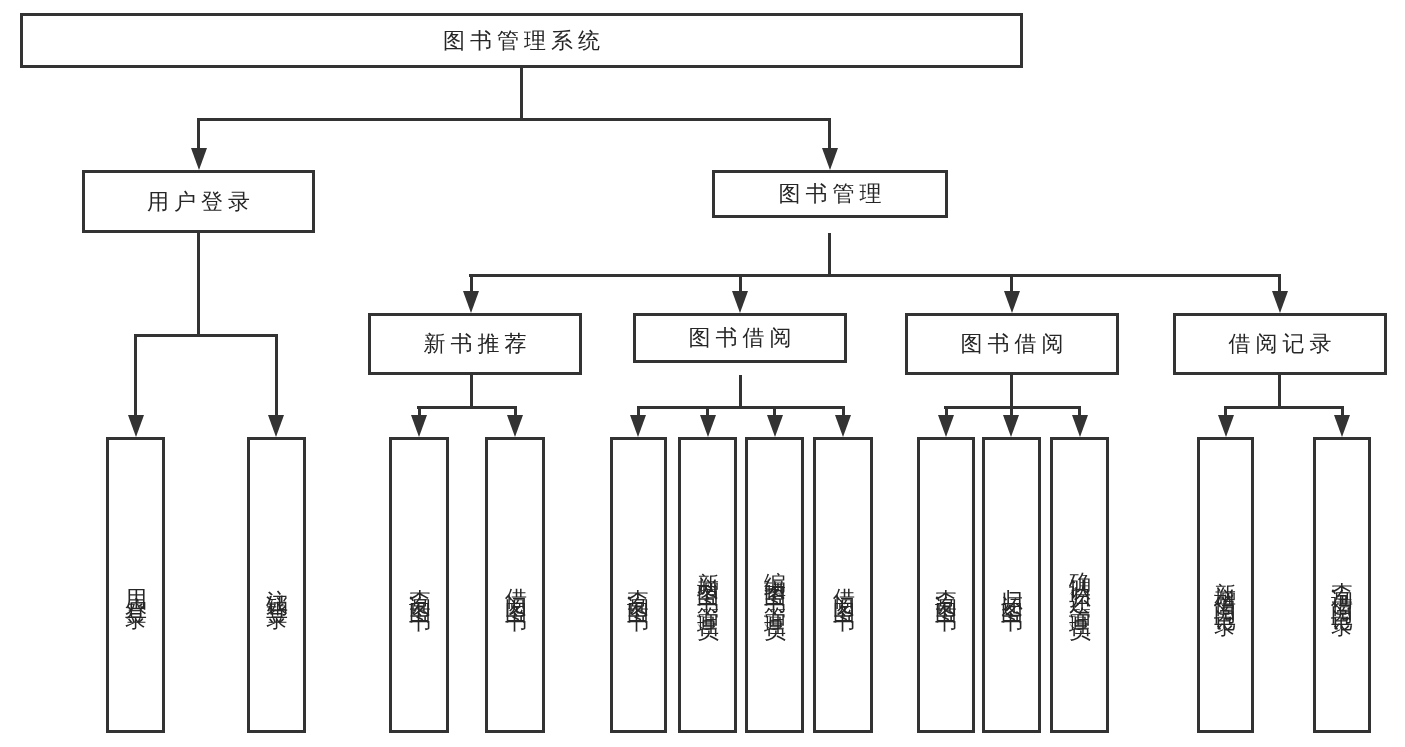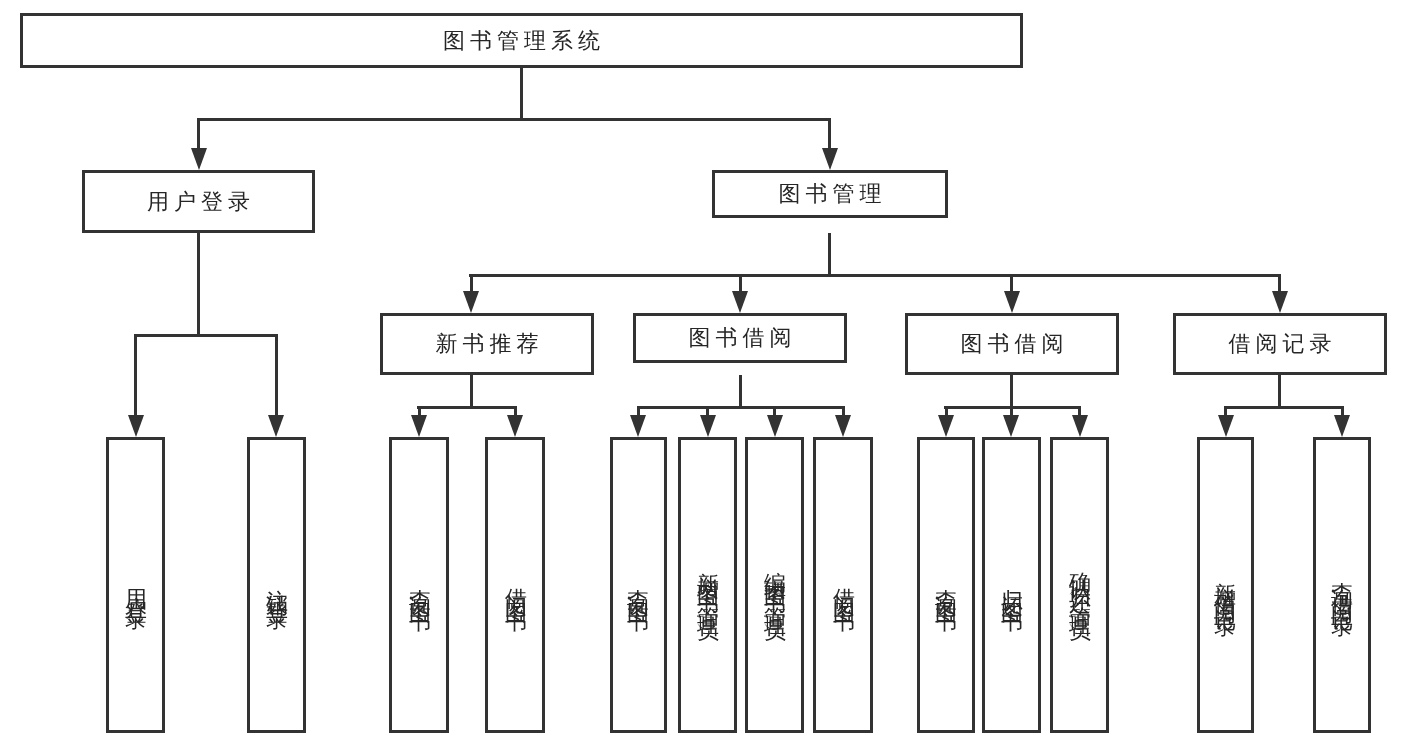--- a/index.html
+++ b/index.html
@@ -85,21 +85,21 @@
   <div class="hl" style="left:469px;top:274px;width:812px"></div>
   <div class="v" style="left:470px;top:274px;height:25px"></div>
   <div class="v" style="left:739px;top:274px;height:25px"></div>
   <div class="v" style="left:1010px;top:274px;height:25px"></div>
   <div class="v" style="left:1278px;top:274px;height:25px"></div>
   <div class="ah" style="left:463px;top:291px"></div>
   <div class="ah" style="left:732px;top:291px"></div>
   <div class="ah" style="left:1004px;top:291px"></div>
   <div class="ah" style="left:1272px;top:291px"></div>
 
-  <div class="box hbox" style="left:380px;top:313px;width:214px;height:62px">新书推荐</div>
+  <div class="box hbox" style="left:368px;top:313px;width:214px;height:62px">新书推荐</div>
   <div class="box hbox" style="left:633px;top:313px;width:214px;height:50px">图书借阅</div>
   <div class="box hbox" style="left:905px;top:313px;width:214px;height:62px">图书借阅</div>
   <div class="box hbox" style="left:1173px;top:313px;width:214px;height:62px">借阅记录</div>
 
   <div class="v" style="left:470px;top:375px;height:34px"></div>
   <div class="v" style="left:739px;top:375px;height:34px"></div>
   <div class="v" style="left:1010px;top:375px;height:34px"></div>
   <div class="v" style="left:1278px;top:375px;height:34px"></div>
 
   <div class="hl" style="left:417px;top:406px;width:100px"></div>

